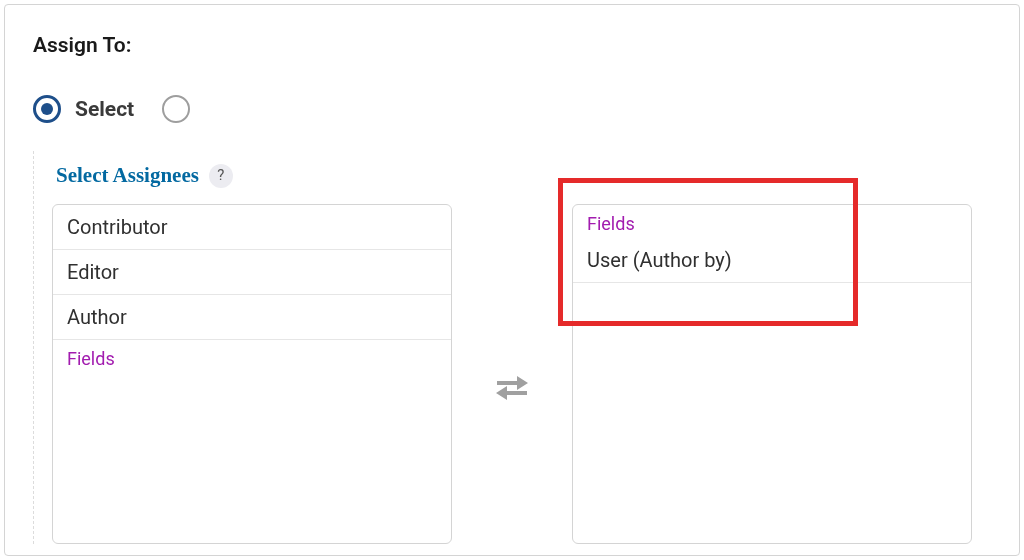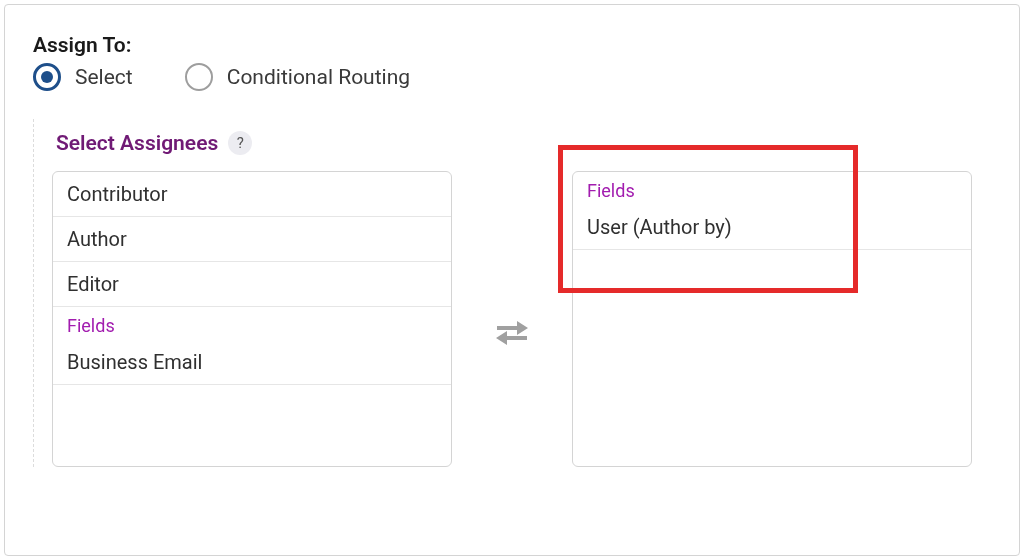--- a/index.html
+++ b/index.html
@@ -20,27 +20,28 @@
     height: 100%;
     border: 1px solid #d4d4d4;
     border-radius: 4px;
     padding: 28px 28px 0 28px;
     overflow: hidden;
   }
   .assign-label {
     font-size: 21px;
     font-weight: 600;
     color: #1a1a1a;
-    margin: 0 0 6px 0;
+    margin: 0 0 38px 0;
   }
   .radio-row {
     display: flex;
     align-items: flex-end;
-    gap: 52px;
+    gap: 28px;
     margin-bottom: 28px;
+    font-weight: bold;
   }
   .radio-item {
     display: flex;
     align-items: center;
     gap: 14px;
     cursor: pointer;
   }
   .radio-circle {
     width: 28px;
     height: 28px;
@@ -74,42 +75,43 @@
   }
   .section-head {
     display: flex;
     align-items: center;
     gap: 10px;
     margin: 4px 0 16px 4px;
   }
   .section-title {
     font-size: 21px;
     font-weight: 600;
-    color: #701a75;
+    color: #0369a1;
+    font-family: Liberation Serif, serif;
   }
   .help-badge {
     display: inline-flex;
     align-items: center;
     justify-content: center;
     width: 24px;
     height: 24px;
     border-radius: 50%;
     background: #ececf1;
     color: #555;
     font-size: 15px;
     line-height: 1;
     cursor: pointer;
   }
   .transfer {
     display: flex;
     align-items: center;
   }
   .listbox {
     width: 400px;
-    height: 296px;
+    height: 340px;
     border: 1px solid #d4d4d4;
     border-radius: 6px;
     overflow: hidden;
     background: #fff;
   }
   .row {
     padding: 10px 14px;
     font-size: 20px;
     color: #303030;
     border-bottom: 1px solid #e6e6e6;
@@ -156,39 +158,37 @@
 
     <div class="assign-label">Assign To:</div>
 
     <div class="radio-row">
       <div class="radio-item">
         <span class="radio-circle selected"></span>
         <span class="radio-text">Select</span>
       </div>
       <div class="radio-item">
         <span class="radio-circle"></span>
-        <span class="radio-text">Conditional Routing</span>
       </div>
     </div>
 
     <div class="body-area">
 
       <div class="section-head">
         <span class="section-title">Select Assignees</span>
         <span class="help-badge">?</span>
       </div>
 
       <div class="transfer">
 
         <div class="listbox">
           <div class="row">Contributor</div>
+          <div class="row">Editor</div>
           <div class="row">Author</div>
-          <div class="row">Editor</div>
           <div class="row header">Fields</div>
-          <div class="row">Business Email</div>
         </div>
 
         <div class="spacer-col">
           <span class="swap-icon">
             <svg width="32" height="24" viewBox="0 0 32 24" fill="currentColor">
               <path d="M0 8 L20 8 L20 3 L31 10 L20 17 L20 12 L0 12 Z" transform="translate(1 -3)"></path>
               <path d="M32 16 L12 16 L12 21 L1 14 L12 7 L12 12 L32 12 Z" transform="translate(-1 3)"></path>
             </svg>
           </span>
         </div>

